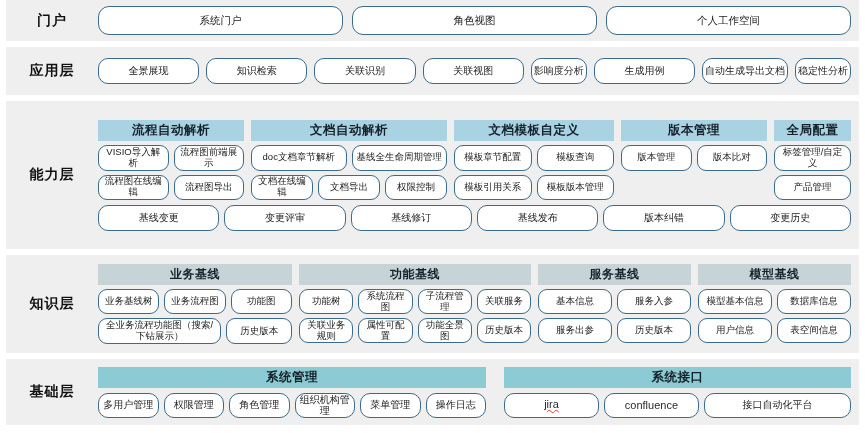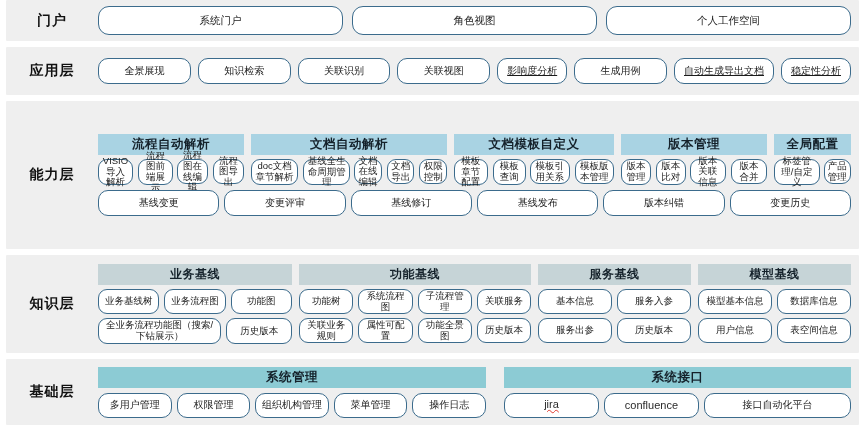--- a/index.html
+++ b/index.html
@@ -46,37 +46,37 @@
   .pill.tall{min-height:26px;}
 
   
   .portal-row{display:flex;gap:9px;}
   .portal-row .pill{flex:1 1 0;height:29px;font-size:10.5px;border-radius:11px;}
 
   
   .app-row{display:flex;gap:7px;}
   .app-row .pill{height:26px;border-radius:10px;font-size:10px;padding:0 6px;white-space:nowrap;}
   .app-row .pill.f1{flex:1 1 0;}
-  .app-row .pill.auto{flex:0 0 auto;padding:0 9px;text-decoration:underline;}
+  .app-row .pill.auto{flex:0 0 auto;padding:0 2px;}
 
   
   .cap-groups{display:flex;gap:7px;align-items:flex-start;}
   .cap-col{display:flex;flex-direction:column;gap:4px;}
   .grp-head{
     background:#a9d3e3;
     text-align:center;
     font-size:12.5px;
     font-weight:bold;
     color:#15222b;
     height:21px;line-height:21px;
     letter-spacing:.5px;
   }
   .grp-head.knowledge{background:#c6d4d7;font-size:12px;}
   .grp-head.base{background:#8ccbd4;font-size:12.5px;}
-  .grp-rows{display:flex;flex-direction:row;gap:4px;}
+  .grp-rows{display:flex;flex-direction:column;gap:4px;}
   .grp-line{display:flex;gap:5px;}
   .grp-line .pill{flex:1 1 0;height:25px;}
 
   
   .lifecycle{margin-top:5px;display:flex;flex-direction:column;gap:5px;}
   .lifecycle .grp-head{font-size:12.5px;height:22px;line-height:22px;}
   .lifecycle .grp-line .pill{height:26px;border-radius:10px;font-size:10px;}
 
   
   .kn-groups{display:flex;gap:7px;align-items:flex-start;}
@@ -180,24 +180,20 @@
           </div>
         </div>
 
         <div class="cap-col" style="flex:0 0 146px;">
           <div class="grp-head">版本管理</div>
           <div class="grp-rows">
             <div class="grp-line">
               <div class="pill tall">版本管理</div>
               <div class="pill tall">版本比对</div>
             </div>
-            <div class="grp-line">
-              <div class="pill">版本关联信息</div>
-              <div class="pill">版本合并</div>
-            </div>
           </div>
         </div>
 
         <div class="cap-col" style="flex:1 1 0;">
           <div class="grp-head">全局配置</div>
           <div class="grp-rows">
             <div class="grp-line">
               <div class="pill tall">标签管理/自定义</div>
             </div>
             <div class="grp-line">
@@ -287,20 +283,21 @@
   <div class="band" style="height:66px;margin-bottom:0;">
     <div class="band-label">基础层</div>
     <div class="band-body">
       <div class="fd-groups">
 
         <div class="fd-col" style="flex:0 0 388px;">
           <div class="grp-head base">系统管理</div>
           <div class="grp-line">
             <div class="pill">多用户管理</div>
             <div class="pill">权限管理</div>
+            <div class="pill">角色管理</div>
             <div class="pill">组织机构管理</div>
             <div class="pill">菜单管理</div>
             <div class="pill">操作日志</div>
           </div>
         </div>
 
         <div class="fd-col" style="flex:1 1 0;">
           <div class="grp-head base">系统接口</div>
           <div class="grp-line">
             <div class="pill">

